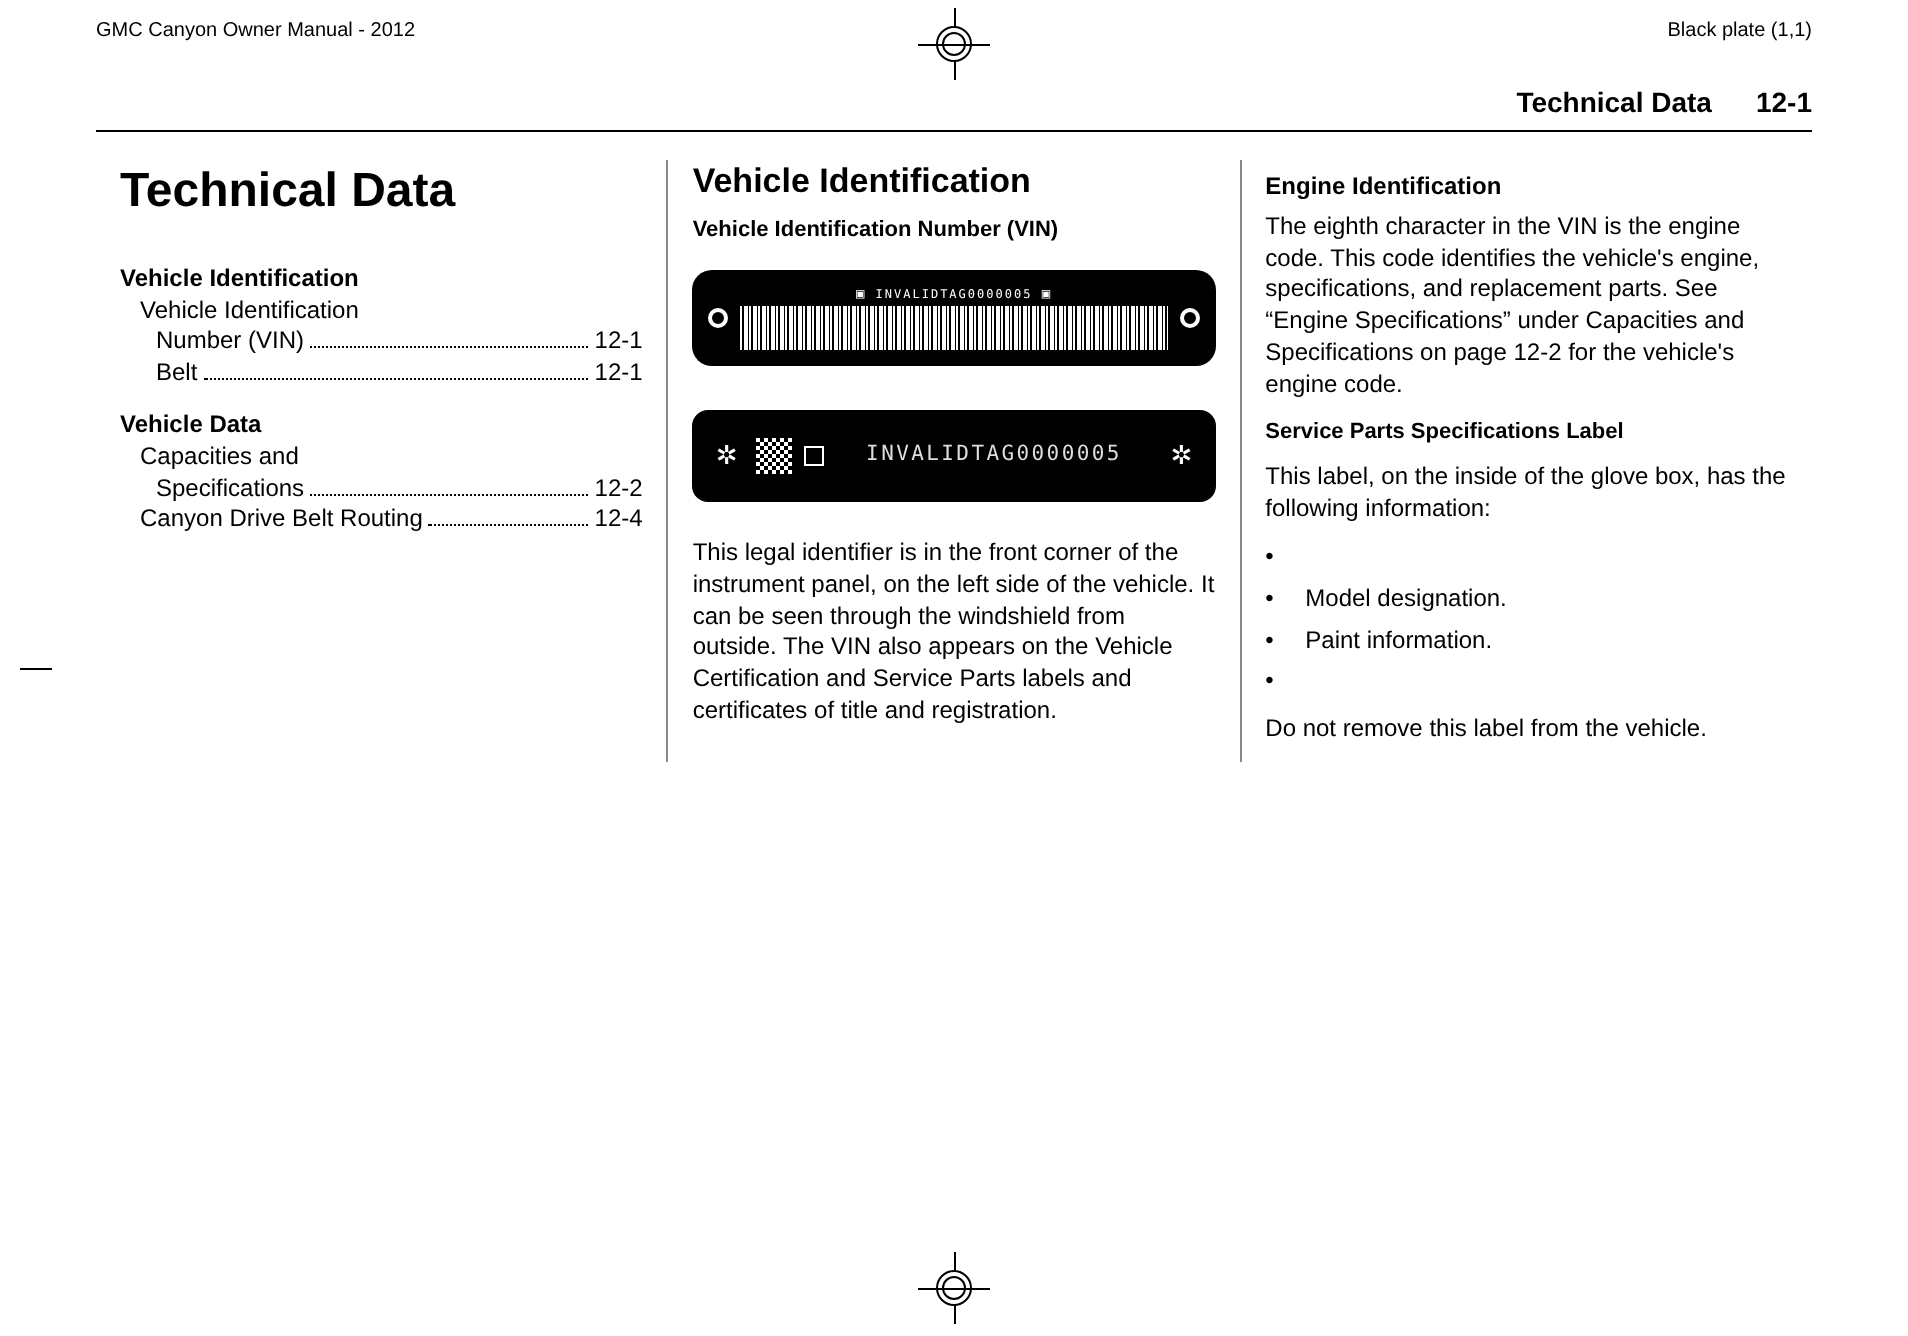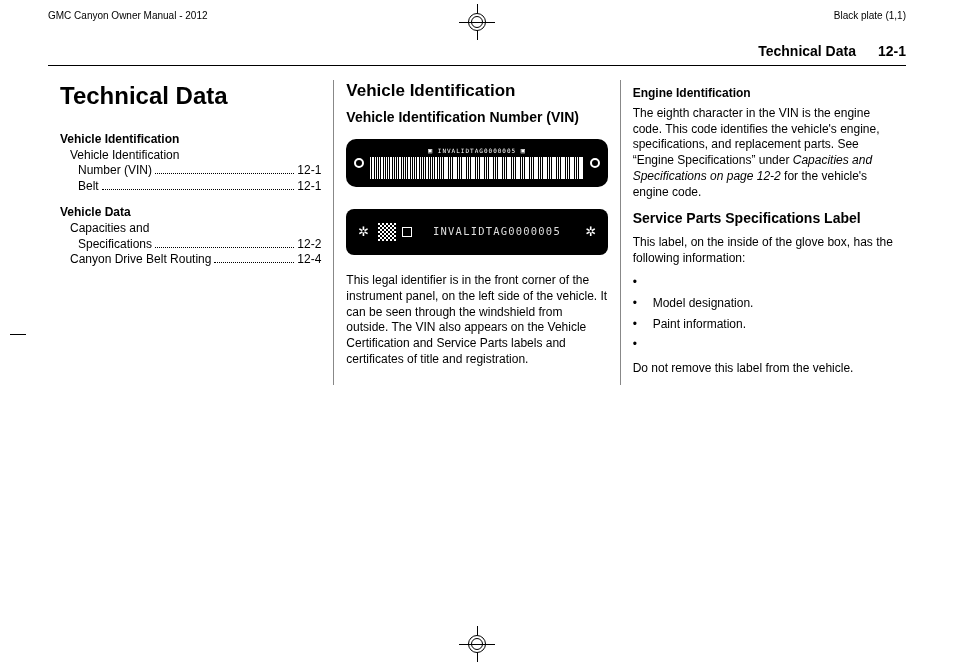--- a/index.html
+++ b/index.html
@@ -86,21 +86,21 @@
       font-size: 24px;
       font-weight: bold;
       margin-bottom: 20px;
     }
     h2.section {
       font-size: 17px;
       font-weight: bold;
       margin-bottom: 6px;
     }
     h3.subsection {
-      font-size: 14px;
+      font-size: 11px;
       font-weight: bold;
       margin-bottom: 8px;
     }
     h4.minor {
       font-size: 12px;
       font-weight: bold;
       margin-bottom: 4px;
       margin-top: 6px;
     }
     .toc-head {
@@ -209,21 +209,21 @@
       margin-bottom: 8px;
     }
     ul.doc-list li {
       display: flex;
       margin-bottom: 5px;
     }
     ul.doc-list li .bullet {
       width: 20px;
       flex-shrink: 0;
     }
-    .italic { font-style: italic; }
+    .italic { }
   </style>
 </head>
 <body>
 
 <div class="crop-left-edge"></div>
 
 <div class="page">
 
   <div class="top-header">
     <span class="left">GMC Canyon Owner Manual - 2012</span>

